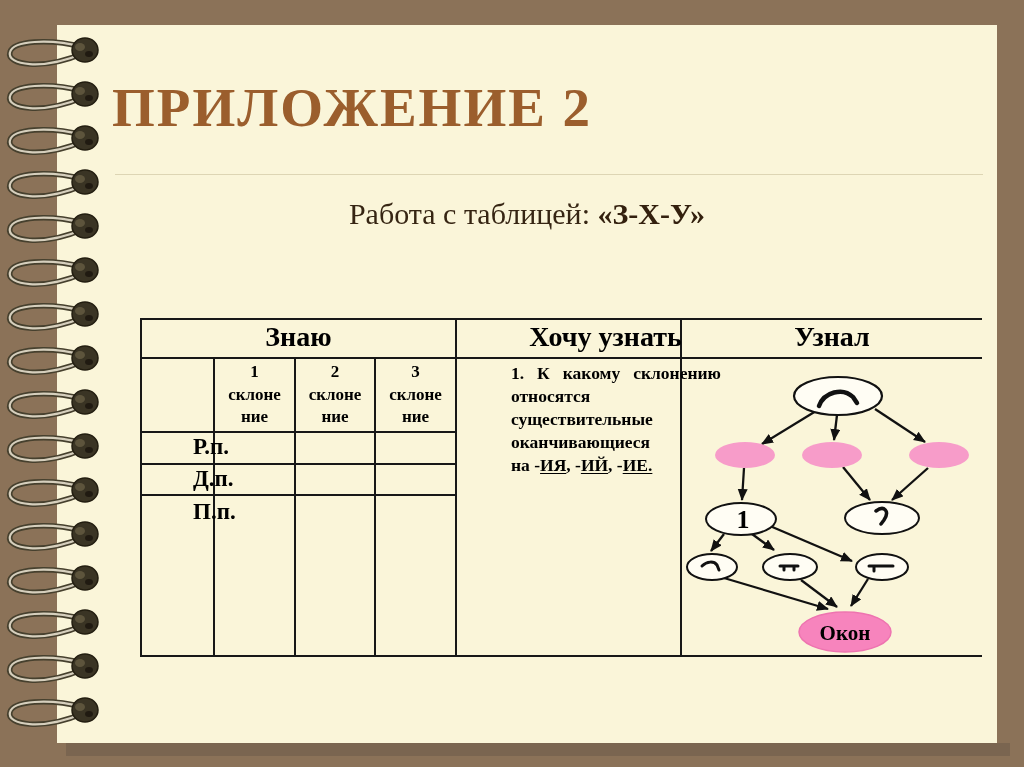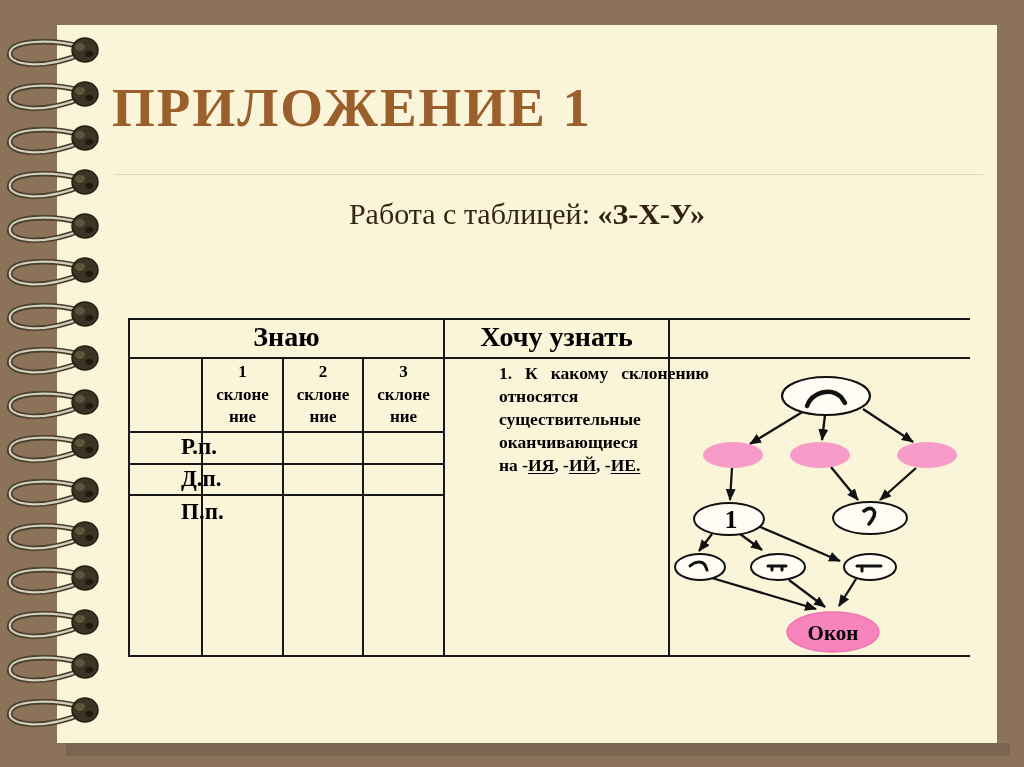--- a/index.html
+++ b/index.html
@@ -28,21 +28,21 @@
   .title-rule{
     position:absolute;left:115px;top:174px;width:868px;height:1px;
     background:#ddd5b4;z-index:2;
   }
   .subtitle{
     position:absolute;left:57px;top:197px;width:940px;z-index:3;
     text-align:center;font-size:30px;color:#362513;white-space:nowrap;
   }
   .subtitle .accent{font-weight:bold;color:#33200e;}
   
-  .ztable{position:absolute;left:128px;top:318px;width:842px;height:394px;z-index:4;}
+  .ztable{position:absolute;left:140px;top:318px;width:842px;height:394px;z-index:4;}
   .ln{position:absolute;background:#171717;}
   .hdr{
     position:absolute;top:3px;text-align:center;
     font-size:28px;font-weight:bold;color:#000;
   }
   .subhead{
     position:absolute;top:43px;height:72px;text-align:center;
     font-size:17px;font-weight:bold;color:#000;line-height:22.5px;
   }
   .subhead span{display:block;}
@@ -88,41 +88,42 @@
   <use href="#loop" y="402"></use>
   <use href="#loop" y="446"></use>
   <use href="#loop" y="490"></use>
   <use href="#loop" y="534"></use>
   <use href="#loop" y="578"></use>
   <use href="#loop" y="622"></use>
   <use href="#loop" y="666"></use>
   <use href="#loop" y="710"></use>
 </svg>
 
-<div class="slide-title">ПРИЛОЖЕНИЕ 1</div>
+<div class="slide-title">ПРИЛОЖЕНИЕ 2</div>
 <div class="title-rule"></div>
 <div class="subtitle"><span>Работа с таблицей: </span><span class="accent">«З-Х-У»</span></div>
 
 <div class="ztable">
 
   <div class="ln" style="left:0;top:0;width:842px;height:2px;"></div>
   <div class="ln" style="left:0;top:39px;width:842px;height:2px;"></div>
   <div class="ln" style="left:0;top:337px;width:842px;height:2px;"></div>
   <div class="ln" style="left:0;top:0;width:2px;height:339px;"></div>
   <div class="ln" style="left:73px;top:41px;width:2px;height:298px;"></div>
   <div class="ln" style="left:154px;top:41px;width:2px;height:298px;"></div>
   <div class="ln" style="left:234px;top:41px;width:2px;height:298px;"></div>
   <div class="ln" style="left:315px;top:0;width:2px;height:339px;"></div>
   <div class="ln" style="left:540px;top:0;width:2px;height:339px;"></div>
   <div class="ln" style="left:0;top:113px;width:317px;height:2px;"></div>
   <div class="ln" style="left:0;top:145px;width:317px;height:2px;"></div>
   <div class="ln" style="left:0;top:176px;width:317px;height:2px;"></div>
 
   <div class="hdr" style="left:2px;width:313px;">Знаю</div>
-  <div class="hdr" style="left:317px;width:223px;">Хочу узнать</div>
+  <div class="hdr" style="left:317px;width:223px;padding-left:37px;">Хочу узнать</div>
+  <div class="hdr" style="left:542px;width:300px;">Узнал</div>
 
   <div class="subhead" style="left:75px;width:79px;">
     <span>1</span>
     <span>склоне</span>
     <span>ние</span>
   </div>
   <div class="subhead" style="left:156px;width:78px;">
     <span>2</span>
     <span>склоне</span>
     <span>ние</span>

